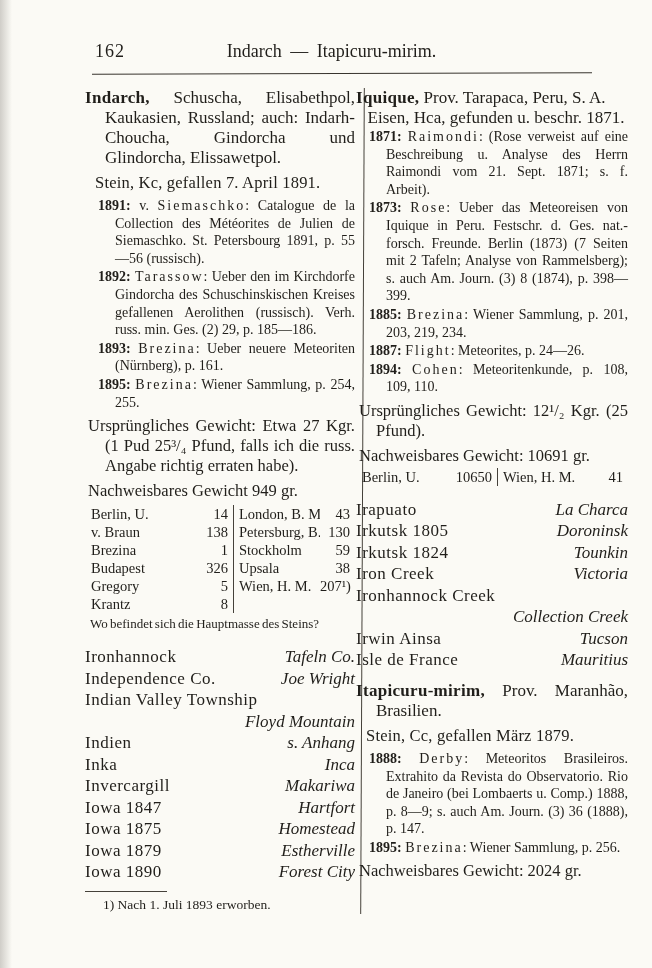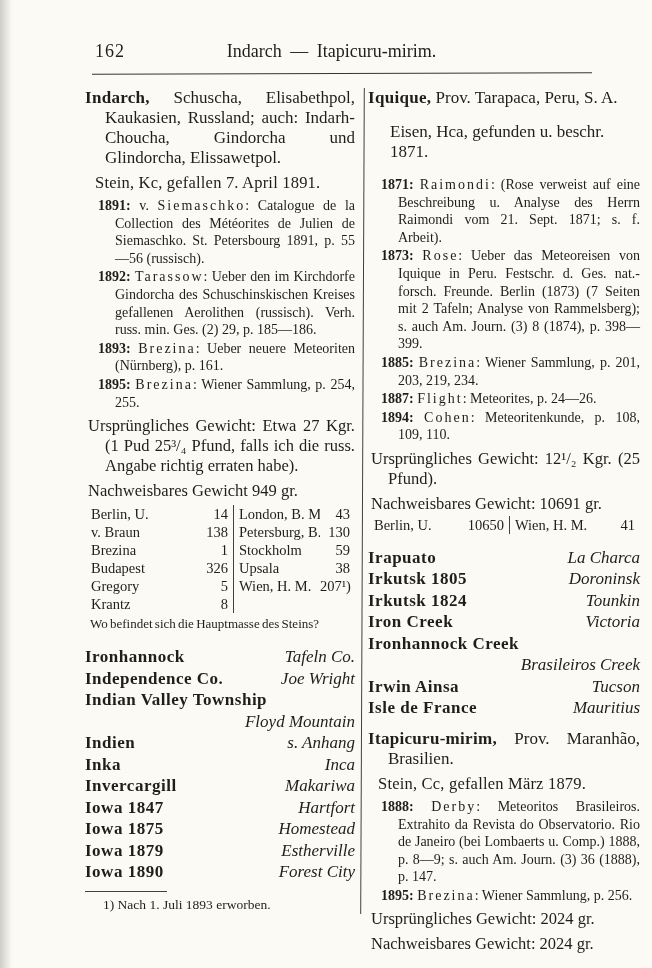--- a/index.html
+++ b/index.html
@@ -14,40 +14,40 @@
     pointer-events:none;
   }
   
   .page-number { position:absolute; left:95px; top:41px; font-size:18px; letter-spacing:1px; }
   .running-title { position:absolute; left:11px; right:0; top:41px; text-align:center; font-size:18px; word-spacing:4px; }
   .header-rule { position:absolute; left:92px; width:500px; top:73px; border-top:1.4px solid #38342e; transform:rotate(-0.15deg); }
   .column-divider { position:absolute; left:362px; top:88px; height:826px; border-left:1.2px solid #45413a; transform:rotate(0.25deg); }
   
   .col { position:absolute; top:88px; }
   .col-left  { left:85px;  width:270px; }
-  .col-right { left:368px; width:272px; }
+  .col-right { left:356px; width:272px; }
   
   .entry { font-size:17px; line-height:20px; text-align:justify; padding-left:20px; text-indent:-20px; margin:0; }
   .term  { font-weight:bold; letter-spacing:.3px; }
-  .entry-sub { font-size:17px; line-height:20px; margin:14px; padding-left:8px; }
+  .entry-sub { font-size:17px; line-height:20px; margin:0; padding-left:8px;text-align:center; }
   .stein { font-size:16.5px; line-height:20px; margin:5px 0 4px; padding-left:10px; letter-spacing:.2px; }
   .bib { font-size:14px; line-height:17.6px; text-align:justify; padding-left:30px; text-indent:-17px; margin:0 0 1px; }
   .bib-year { font-weight:bold; }
   .spaced { letter-spacing:2px; }
   .gw { font-size:16.5px; line-height:20px; text-align:justify; padding-left:20px; text-indent:-17px; margin:5px 0 0; }
   .weights { width:100%; border-collapse:collapse; font-size:14.5px; margin:4px 0 2px; table-layout:fixed; }
   .weights td { padding:0; line-height:18px; overflow:hidden; white-space:nowrap; }
   .weights td.num  { text-align:right; padding-right:5px; }
   .weights td.locb { border-left:1.1px solid #45413a; padding-left:5px; }
   .weights td.loca { padding-left:6px;margin-top:36px; }
   .mini { margin:2px 0 0; }
   .question { font-size:13px; line-height:18px; margin:1px 0 0; padding-left:5px; white-space:nowrap; word-spacing:-1px; }
   .syn-list { margin-top:13px; }
   .syn-row { display:flex; justify-content:space-between; font-size:17px; line-height:21.5px; }
-  .syn-term  { font-weight:bold; letter-spacing:.5px; white-space:nowrap;text-align:center; }
+  .syn-term  { font-weight:normal; letter-spacing:.5px; white-space:nowrap;text-align:center; }
   .syn-value { text-align:left; white-space:nowrap;font-style:italic; }
   .syn-row.value-only { justify-content:flex-end; }
   .footnote-rule { width:82px; border-top:1.1px solid #45413a; margin:8px 0 4px; }
   .footnote { font-size:13.5px; line-height:17px; margin:0; padding-left:18px; }
   .gap { margin-top:10px; }
 </style>
 </head>
 <body>
 
 <div class="page">
@@ -214,36 +214,35 @@
           <span class="syn-value">Tounkin</span>
         </div>
       <div class="syn-row">
           <span class="syn-term">Iron Creek</span>
           <span class="syn-value">Victoria</span>
         </div>
       <div class="syn-row">
           <span class="syn-term">Ironhannock Creek</span>
         </div>
       <div class="syn-row value-only">
-          <span class="syn-value">Brasileiros Creek</span>
+          <span class="syn-value">Collection Creek</span>
         </div>
       <div class="syn-row">
           <span class="syn-term">Irwin Ainsa</span>
           <span class="syn-value">Tucson</span>
         </div>
       <div class="syn-row">
           <span class="syn-term">Isle de France</span>
           <span class="syn-value">Mauritius</span>
         </div>
     </div>
 
     <p class="entry gap"><span class="term">Itapicuru-mirim,</span> <span>Prov. Maranhão, Brasilien.</span></p>
 
     <p class="stein">Stein, Cc, gefallen März 1879.</p>
 
     <p class="bib"><span class="bib-year">1888:</span> <span class="spaced">Derby</span><span>: Meteoritos Brasileiros. Extrahito da Revista do Observatorio. Rio de Janeiro (bei Lombaerts u. Comp.) 1888, p. 8—9; s. auch Am. Journ. (3) 36 (1888), p. 147.</span></p>
     <p class="bib"><span class="bib-year">1895:</span> <span class="spaced">Brezina</span><span>: Wiener Sammlung, p. 256.</span></p>
 
-    <p class="gw">Ursprüngliches Gewicht: 2024 gr.</p>
     <p class="gw">Nachweisbares Gewicht: 2024 gr.</p>
   </div>
 
 </div>
 
 </body></html>

